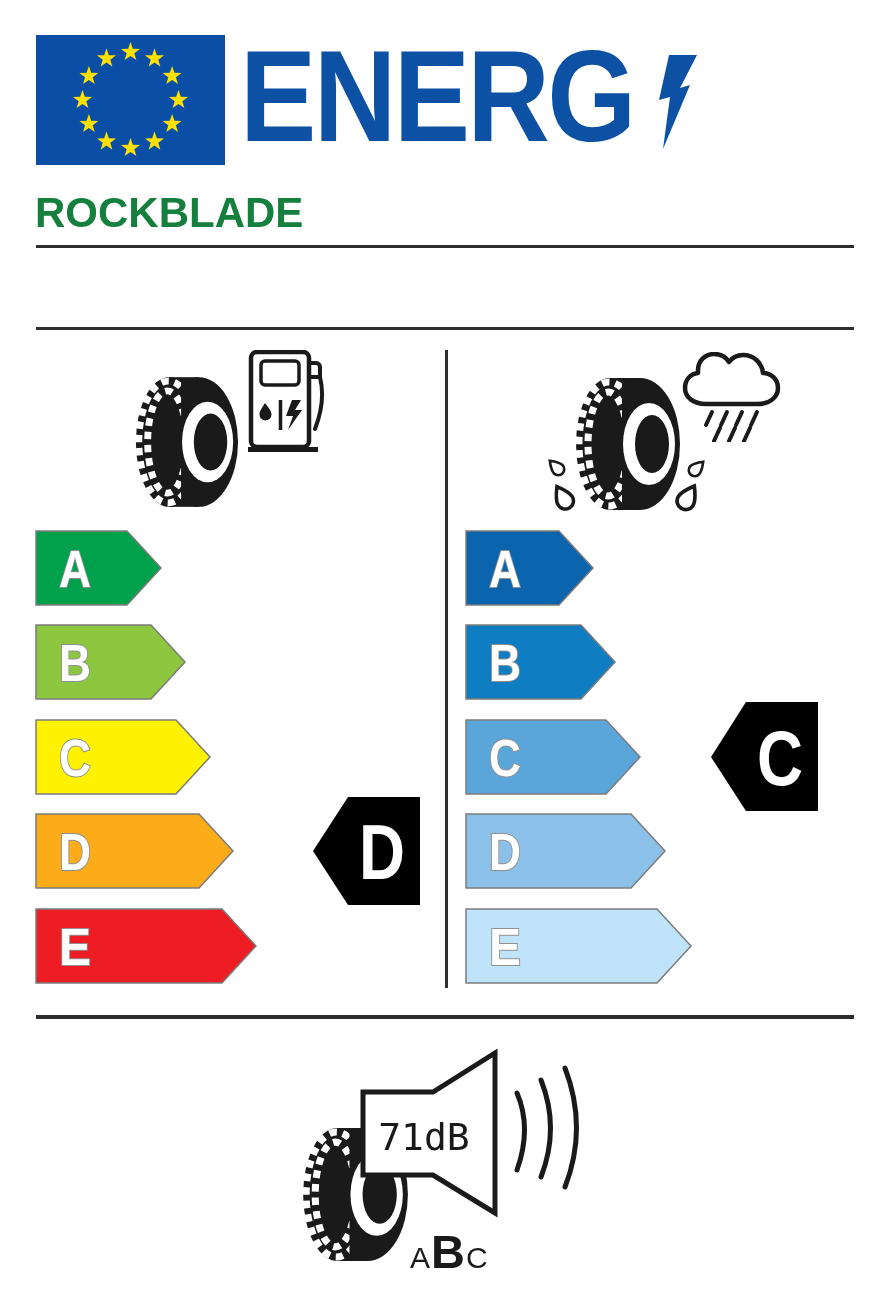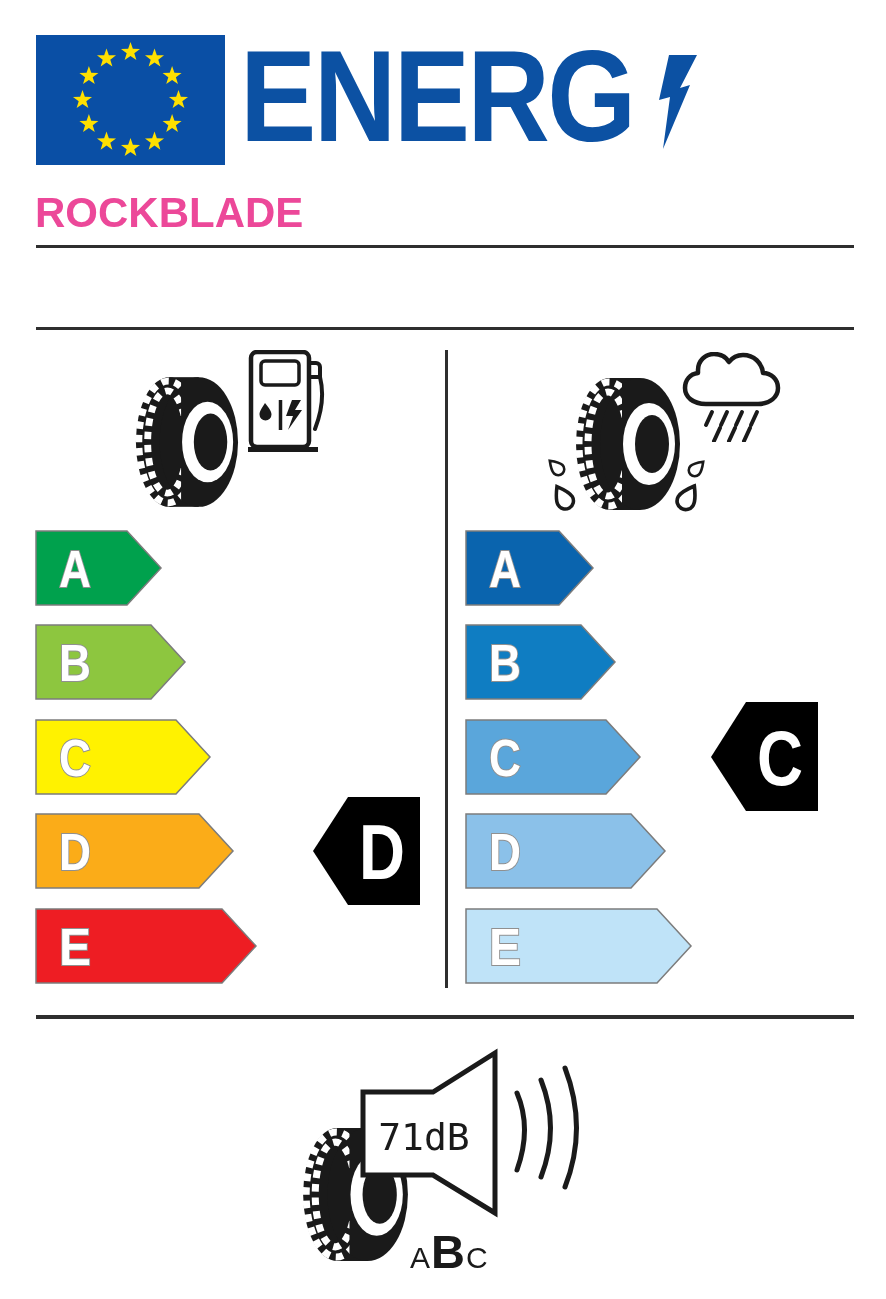--- a/index.html
+++ b/index.html
@@ -10,21 +10,21 @@
   }
   .abs{position:absolute;}
   
   #energ-wordmark{
     position:absolute;left:240px;top:31px;font-size:130px;font-weight:700;
     line-height:1;letter-spacing:-3px;color:var(--energ-blue,#0C51A3);
     transform:scaleX(0.88);transform-origin:0 0;white-space:nowrap;
   }
   #brand-name{
     position:absolute;left:35px;top:192px;font-size:42px;font-weight:700;
-    line-height:1;color:#ec4899;letter-spacing:0;
+    line-height:1;color:#15803d;letter-spacing:0;
   }
   .rule{position:absolute;left:36px;width:818px;height:3px;background:#2e2e2e;}
   #rule-1{top:245px;}
   #rule-2{top:327px;}
   #rule-3{top:1015px;height:4px;}
   #panel-divider{position:absolute;left:445px;top:350px;width:3px;height:638px;background:#2e2e2e;}
   
   #noise-classes{
     position:absolute;left:410px;top:1228px;display:flex;align-items:baseline;
     color:var(--ink);line-height:1;

